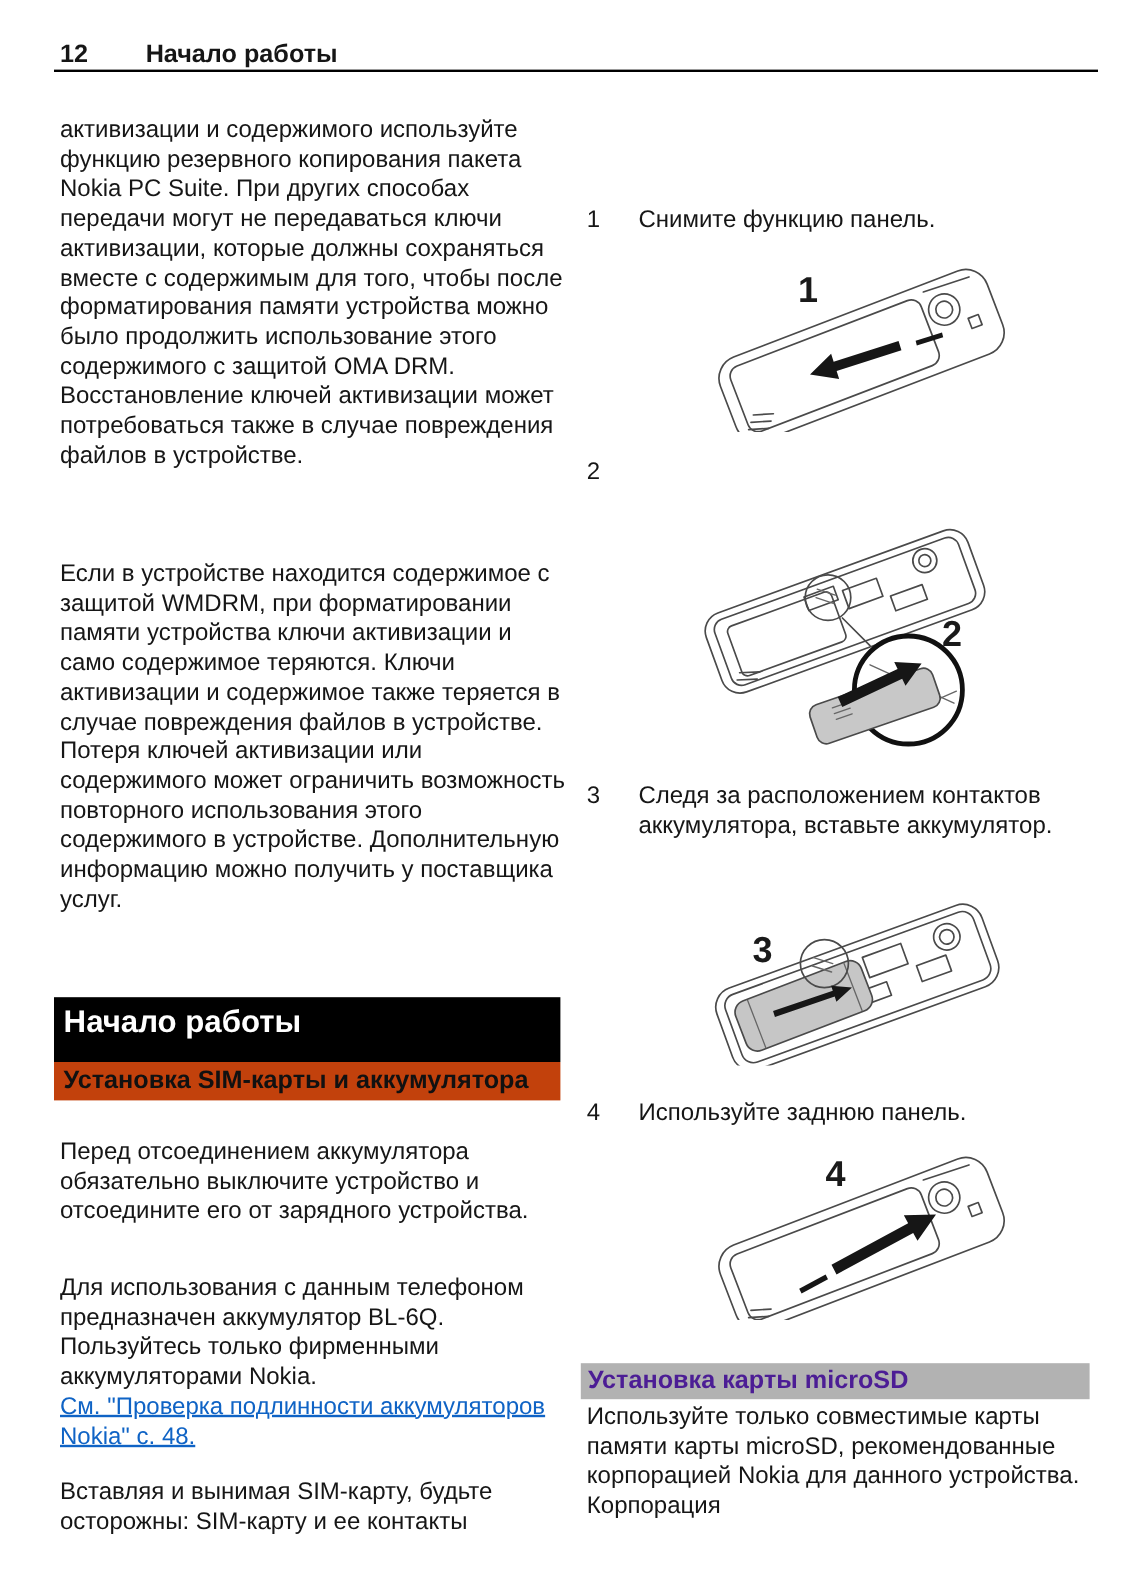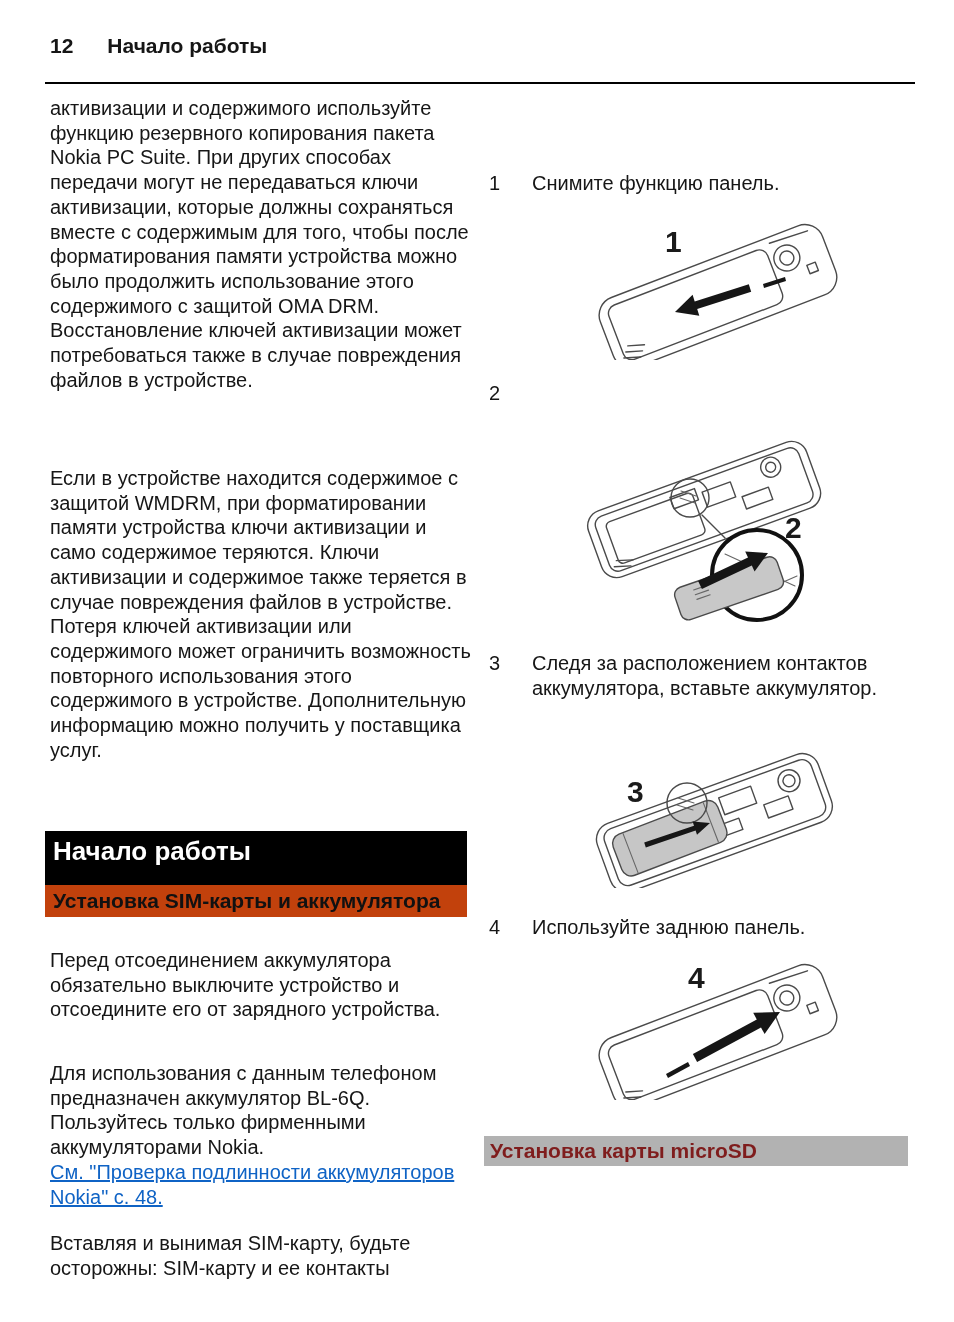--- a/index.html
+++ b/index.html
@@ -6,44 +6,44 @@
   .page{
     position:relative;
     width:954px;height:1322px;
     background:#ffffff;
     font-family:"Liberation Sans", sans-serif;
     color:#161616;
     overflow:hidden;
   }
   .pagehead{
     position:absolute;left:45px;top:34px;width:865px;
-    display:flex;align-items:flex-end;gap:34px;
+    display:flex;align-items:flex-end;gap:48px;
     font-size:21px;font-weight:bold;
-    padding:0 0 24px 5px;
+    padding:0 0 0 5px;
     border-bottom:2px solid #000;
   }
   .blk{position:absolute;margin:0;}
   .colL{left:50px;width:424px;}
   .colR{left:489px;width:424px;}
   p.body, .step{font-size:20px;line-height:24.7px;}
   .banner-black{
     left:45px;width:414px;
     background:#000;color:#fff;
     font-size:26px;font-weight:bold;
     padding:5px 0 18px 8px;
   }
   .banner-gray{
     left:45px;width:406px;
     background:#c2410c;color:#111;
     font-size:21px;font-weight:bold;line-height:25px;
     padding:3px 8px 4px 8px;
   }
   .banner-gray-r{
     left:484px;width:412px;
-    background:#b2b2b2;color:#7f1d1d;
+    background:#b2b2b2;color:#4c1d95;
     font-size:21px;font-weight:bold;line-height:25px;
     padding:2px 6px 3px 6px;
   }
   .step{display:flex;}
   .step-num{width:43px;flex:none;}
   .step-text{flex:1;}
   a.xref{color:#0f63c5;text-decoration:underline;cursor:pointer;}
   figure.fig{margin:0;padding:0;}
   .ln{fill:none;stroke:#4a4a4a;stroke-width:1.4;stroke-linejoin:round;stroke-linecap:round;}
   .ln2{fill:none;stroke:#666;stroke-width:1.1;stroke-linejoin:round;stroke-linecap:round;}
@@ -194,14 +194,15 @@
       <polygon class="solid" points="117.1,112 181,77.4 184.6,84 200,62 173.2,62.8 176.8,69.4 112.9,104"></polygon>
       <polygon class="solid" points="86,124 108,112 110,116 88,128"></polygon>
       <text class="figlabel" x="108" y="38" font-size="30">4</text>
     </svg>
   </figure>
 
   <div class="blk banner-gray-r" style="top:1136px">
     <span>Установка карты microSD</span>
   </div>
 
+  <p class="blk colR body" style="top:1169px">Используйте только совместимые карты памяти карты microSD, рекомендованные корпорацией Nokia для данного устройства. Корпорация</p>
 
 </div>
 
 </body></html>

